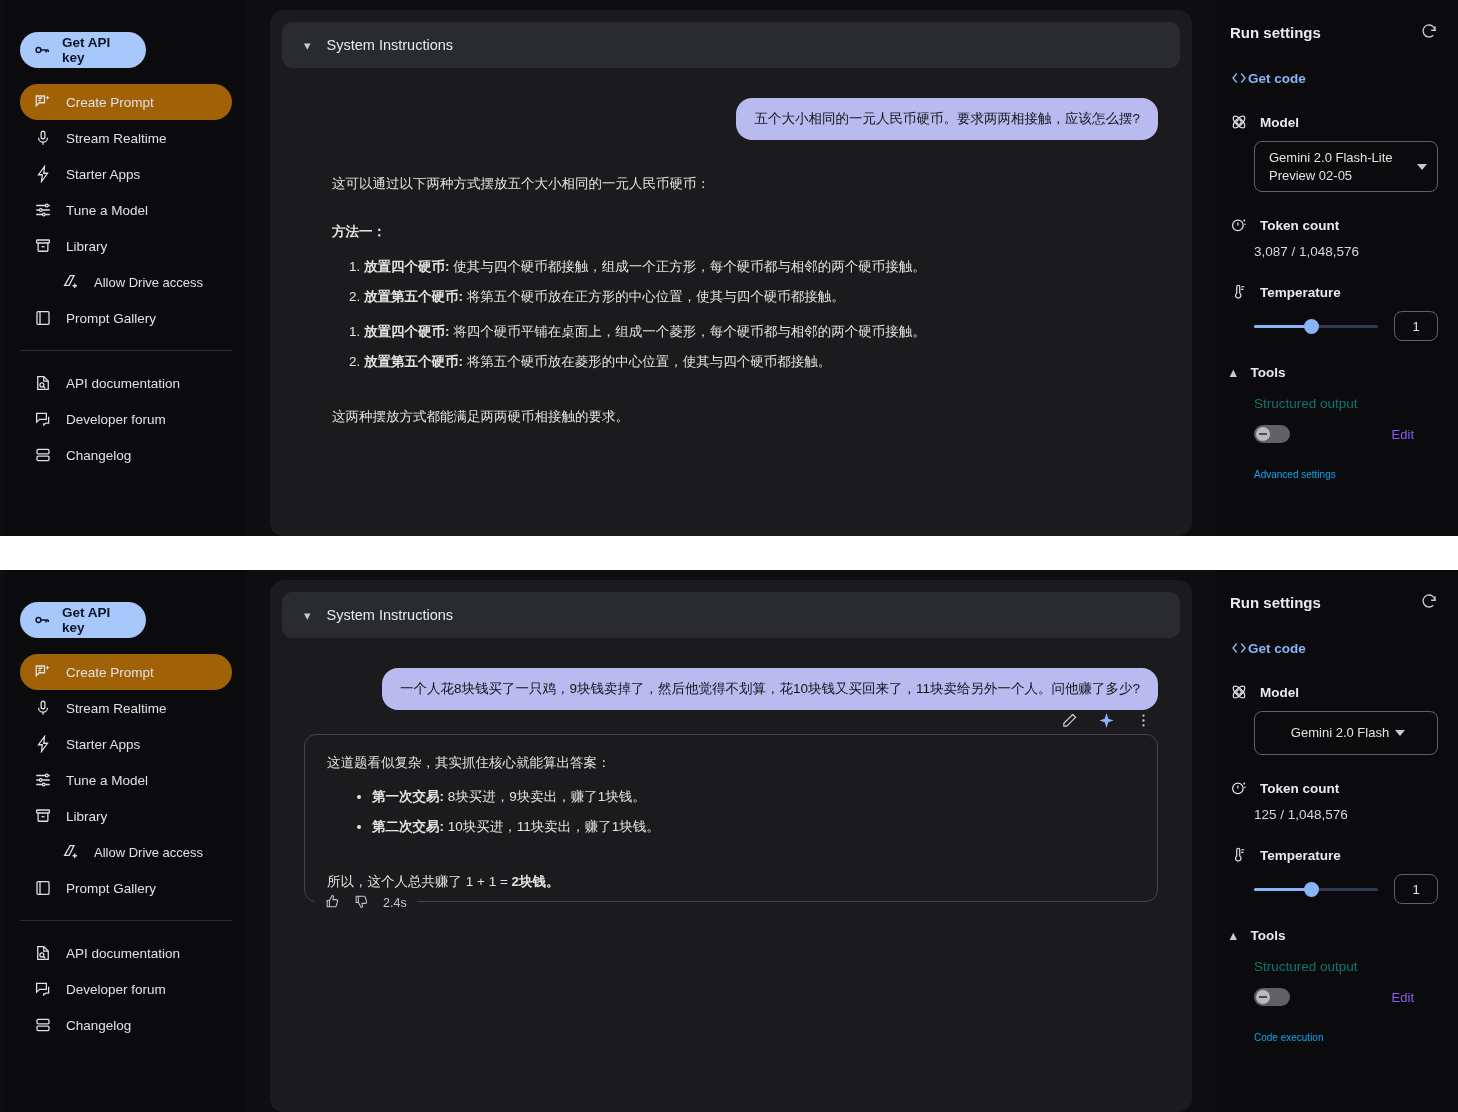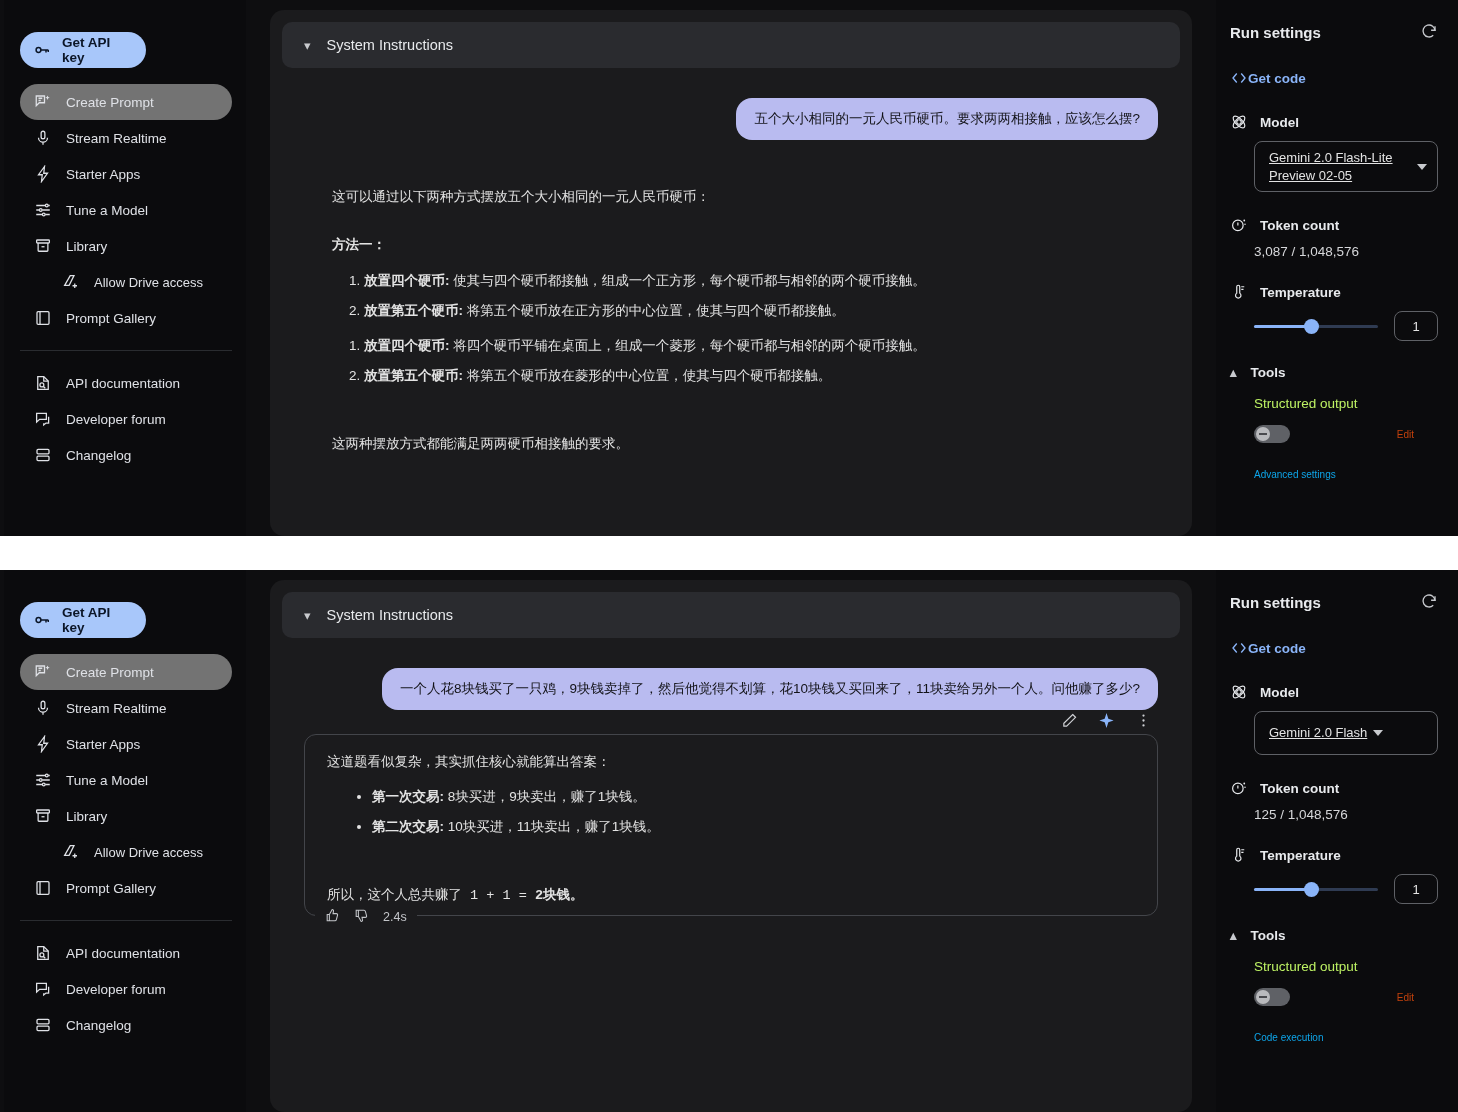--- a/index.html
+++ b/index.html
@@ -39,21 +39,21 @@
   .nav-item {
     display: flex; align-items: center; gap: 14px;
     height: 36px;
     margin: 0 18px 0 16px;
     padding: 0 14px;
     border-radius: 18px;
     color: #dfe1e6; font-size: 13.5px;
     cursor: pointer;
     white-space: nowrap;
   }
-  .nav-item.active { background: #737373; }
+  .nav-item.active { background: #a16207; }
   .nav-item.sub { padding-left: 42px; font-size: 13px; }
   .nav-sep {
     height: 1px; background: #2a2c30;
     margin: 14px 18px 14px 16px;
   }
   .ico { width: 18px; height: 18px; flex: 0 0 18px; display:block; }
   .ico svg { width: 18px; height: 18px; display:block; }
 
   
   .center {
@@ -90,21 +90,21 @@
     border-radius: 16px;
     padding: 11px 18px;
     font-size: 13.5px;
     line-height: 1.45;
     max-width: 780px;
     cursor: text;
     margin-left: 43px;
   }
 
   .model-text { color: #e3e3e3; font-size: 13.5px; line-height: 1.55; }
-  .model-text p { margin: 48px 0 0 28px; font-family: Liberation Mono, monospace; }
+  .model-text p { margin: 34px 0 0 28px; }
   .model-text p.head { font-weight: 700; margin-top: 28px; }
   .model-text ol { margin: 14px 0 0 60px; }
   .model-text ul { margin: 14px 0 0 45px; }
   .model-text li { margin-bottom: 9px; }
   .model-text b { font-weight: 700; }
 
   
   .resp-wrap { padding: 12px 34px; margin-top: 12px; position: relative; }
   .resp-actions {
     position: absolute; right: 34px; top: -10px;
@@ -150,26 +150,25 @@
   .rs-label {
     display: flex; align-items: center; gap: 12px;
     color: #e8eaed; font-size: 13.5px; font-weight: 600;
     margin-bottom: 10px;
   }
   .model-select {
     margin-left: 24px;
     border: 1px solid #5f6166;
     border-radius: 8px;
     min-height: 44px;
-    display: flex; align-items: center; justify-content: flex-start;
+    display: flex; align-items: center; justify-content: center;
     gap: 6px;
     padding: 7px 10px 7px 14px;
     color: #e3e3e3; font-size: 13px; line-height: 1.35;
     cursor: pointer;
-    text-decoration: underline;
   }
   .caret {
     width: 0; height: 0; flex: 0 0 auto;
     border-left: 5px solid transparent;
     border-right: 5px solid transparent;
     border-top: 6px solid #c8cace;
   }
   .token-val { margin: 0 0 0 24px; color: #d6d7da; font-size: 13.5px; }
   .rs-block { margin-top: 24px; }
   .temp-row {
@@ -195,39 +194,39 @@
     border: 1px solid #5f6166; border-radius: 8px;
     display: flex; align-items: center; justify-content: center;
     color: #e3e3e3; font-size: 13px;
     cursor: text;
   }
   .tools-head {
     display: flex; align-items: center; gap: 14px;
     color: #e8eaed; font-size: 13.5px; font-weight: 600;
     margin-bottom: 16px; cursor: pointer;
   }
-  .tool-name { margin-left: 24px; color: #bef264; font-size: 13.5px; }
+  .tool-name { margin-left: 24px; color: #0f766e; font-size: 13.5px; }
   .tool-row {
     display: flex; align-items: center; justify-content: space-between;
     margin: 14px 24px 0 24px;
   }
   .toggle {
     width: 36px; height: 18px; border-radius: 10px;
     background: #5f6166; position: relative; cursor: pointer;
   }
   .toggle .dot {
     position: absolute; left: 2px; top: 2px;
     width: 14px; height: 14px; border-radius: 50%;
     background: #b9babd;
   }
   .toggle .dot::after {
     content: ""; position: absolute; left: 3px; top: 6px;
     width: 8px; height: 1.5px; background: #4a4b4f;
   }
-  .edit-link { color: #c2410c; font-size: 10px; cursor: pointer; }
+  .edit-link { color: #8b5cf6; font-size: 13px; cursor: pointer; }
   .cut-text {
     margin: 26px 0 0 24px;
     color: #0ea5e9; font-size: 10px; font-weight: 400;
   }
 </style>
 </head>
 <body>
 
 <div class="panel" id="panel-top">
 

